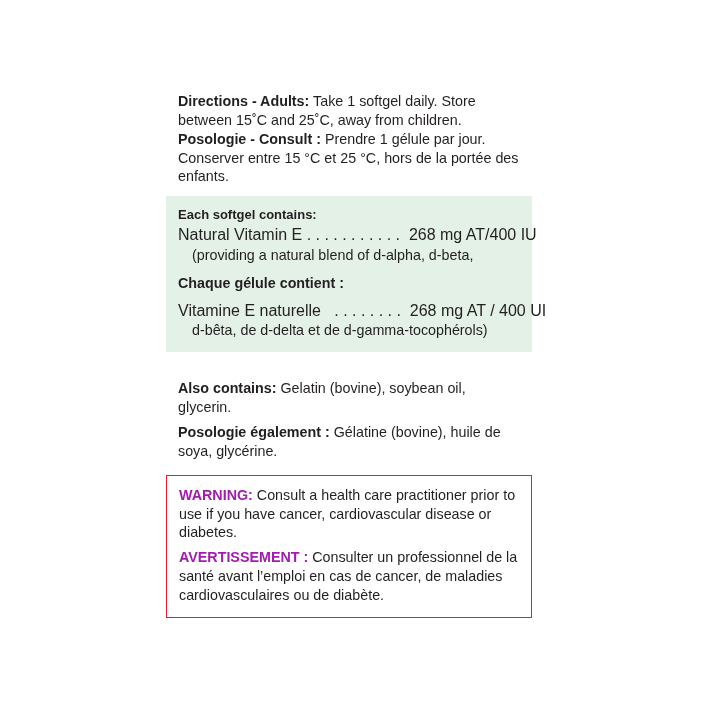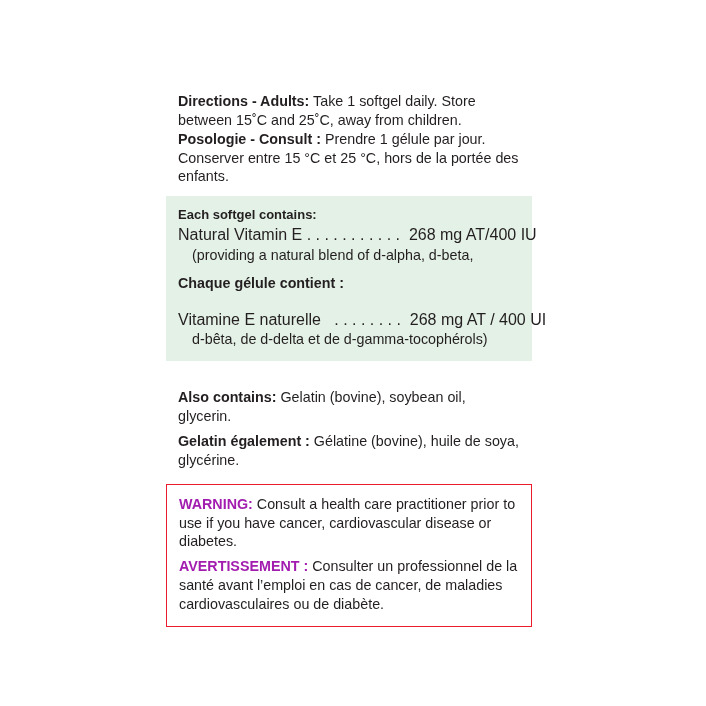--- a/index.html
+++ b/index.html
@@ -50,21 +50,21 @@
   }
   .softgel-panel .heading {
     font-weight: bold;
     font-size: 13px;
     margin-bottom: 1px;
   }
   .softgel-panel .heading-fr {
     font-weight: bold;
     font-size: 14.3px;
     margin-top: 10px;
-    margin-bottom: 16px;
+    margin-bottom: 7px;
   }
   .ingredient-line {
     font-size: 16px;
     white-space: pre;
   }
   .sub-line {
     font-size: 14.3px;
     padding-left: 14px;
   }
 
@@ -111,21 +111,21 @@
     <p class="heading">Each softgel contains:</p>
     <p class="ingredient-line">Natural Vitamin E . . . . . . . . . . .  268 mg AT/400 IU</p>
     <p class="sub-line">(providing a natural blend of d-alpha, d-beta,</p>
     <p class="heading-fr">Chaque gélule contient :</p>
     <p class="ingredient-line">Vitamine E naturelle   . . . . . . . .  268 mg AT / 400 UI</p>
     <p class="sub-line">d-bêta, de d-delta et de d-gamma-tocophérols)</p>
   </div>
 
   <div class="block also-contains">
     <p class="para"><span class="lead">Also contains:</span><span> Gelatin (bovine), soybean oil, glycerin.</span></p>
-    <p class="para"><span class="lead">Gelatin également :</span><span> Gélatine (bovine), huile de soya, glycérine.</span></p>
+    <p class="para"><span class="lead">Posologie également :</span><span> Gélatine (bovine), huile de soya, glycérine.</span></p>
   </div>
 
   <div class="block warning-box">
     <p class="para"><span class="warning-word">WARNING:</span><span> Consult a health care practitioner prior to use if you have cancer, cardiovascular disease or diabetes.</span></p>
     <p class="para"><span class="warning-word">AVERTISSEMENT :</span><span> Consulter un professionnel de la santé avant l’emploi en cas de cancer, de maladies cardiovasculaires ou de diabète.</span></p>
   </div>
 
 </div>
 
 </body></html>

